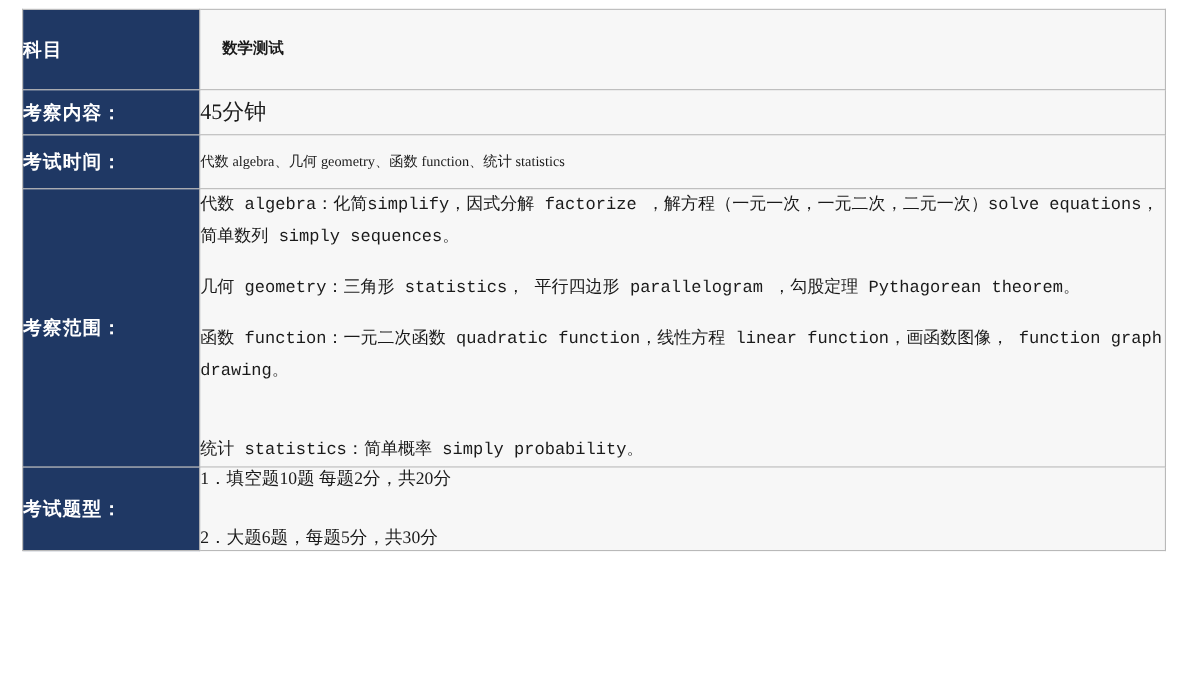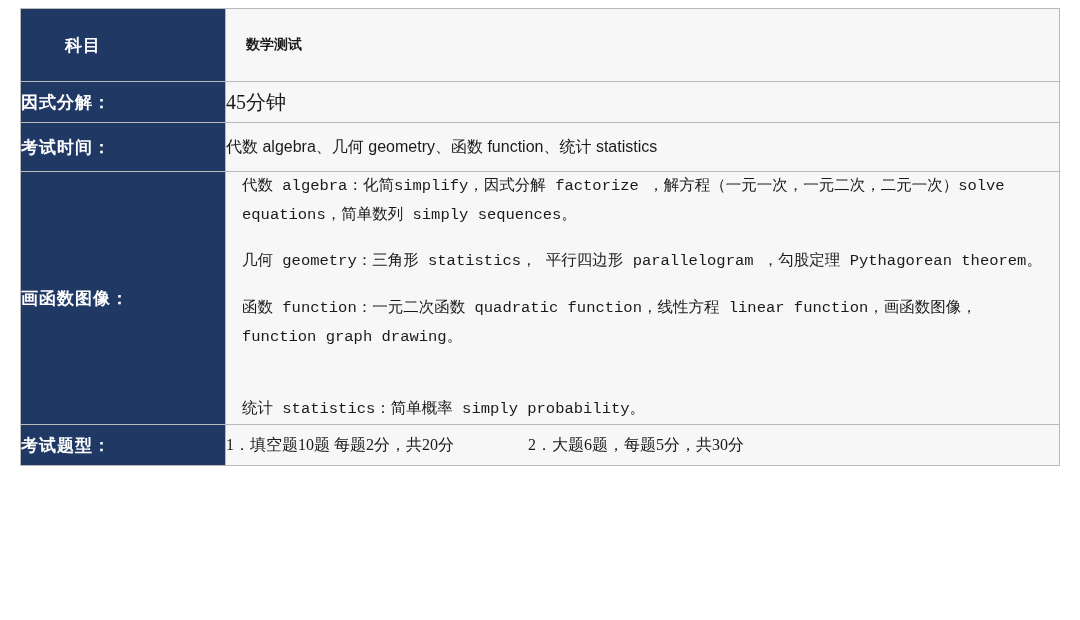--- a/index.html
+++ b/index.html
@@ -35,24 +35,24 @@
     font-family: "Liberation Serif", serif;
     border-color: #1f3864;
     vertical-align: middle;
   }
   .label-cell.tall {
     vertical-align: middle;
   }
   .value-cell {
     background: #f7f7f7;
     color: #1a1a1a;
-    font-size: 16px;
+    font-size: 13px;
     padding: 16px 20px;
     line-height: 1.75;
-    font-family: Liberation Sans, sans-serif;
+    font-family: Liberation Serif, serif;
   }
   .value-cell.title {
     font-weight: bold;
     font-size: 14px;
     font-family: "Liberation Serif", serif;
     padding: 18px 20px;
   }
   .value-cell.plain {
     font-family: "Liberation Serif", serif;
     font-size: 20px;
@@ -60,61 +60,61 @@
   .scope-cell {
     padding: 22px 22px 22px 22px;
     line-height: 1.85;
     font-size: 15.5px;
     font-family: "Liberation Mono", monospace;
     color: #1a1a1a;
     background: #f7f7f7;
   }
   .scope-para {
     margin: 0 0 18px 0;
-    padding-left: 16px;
   }
   .scope-para:last-child {
     margin-bottom: 0;
     margin-top: 44px;
   }
   .types-cell {
     padding: 18px 20px;
     font-size: 16px;
     font-family: "Liberation Serif", serif;
     background: #f7f7f7;
     color: #1a1a1a;
   }
   .types-inner {
     display: flex;
-    gap: 74px;
+    gap: 33px;
+    flex-direction: column;
   }
-  .row-subject td { height: 36px; padding-left: 44px; }
+  .row-subject td { height: 36px; }
   .row-time td { height: 40px; }
   .row-content td { height: 48px; }
   .row-types td { height: 40px; }
 </style>
 </head>
 <body>
 
 <table class="exam-table">
   <tbody>
     <tr class="row-subject">
       <td class="label-cell">科目</td>
       <td class="value-cell title">数学测试</td>
     </tr>
     <tr class="row-time">
-      <td class="label-cell">因式分解：</td>
+      <td class="label-cell">考察内容：</td>
       <td class="value-cell plain">45分钟</td>
     </tr>
     <tr class="row-content">
       <td class="label-cell">考试时间：</td>
       <td class="value-cell">代数 algebra、几何 geometry、函数 function、统计 statistics</td>
     </tr>
     <tr class="row-scope">
-      <td class="label-cell tall">画函数图像：</td>
+      <td class="label-cell tall">考察范围：</td>
       <td class="scope-cell">
         <p class="scope-para">代数 algebra：化简simplify，因式分解 factorize ，解方程（一元一次，一元二次，二元一次）solve equations，简单数列 simply sequences。</p>
         <p class="scope-para">几何 geometry：三角形 statistics， 平行四边形 parallelogram ，勾股定理 Pythagorean theorem。</p>
         <p class="scope-para">函数 function：一元二次函数 quadratic function，线性方程 linear function，画函数图像， function graph drawing。</p>
         <p class="scope-para">统计 statistics：简单概率 simply probability。</p>
       </td>
     </tr>
     <tr class="row-types">
       <td class="label-cell">考试题型：</td>
       <td class="types-cell">

